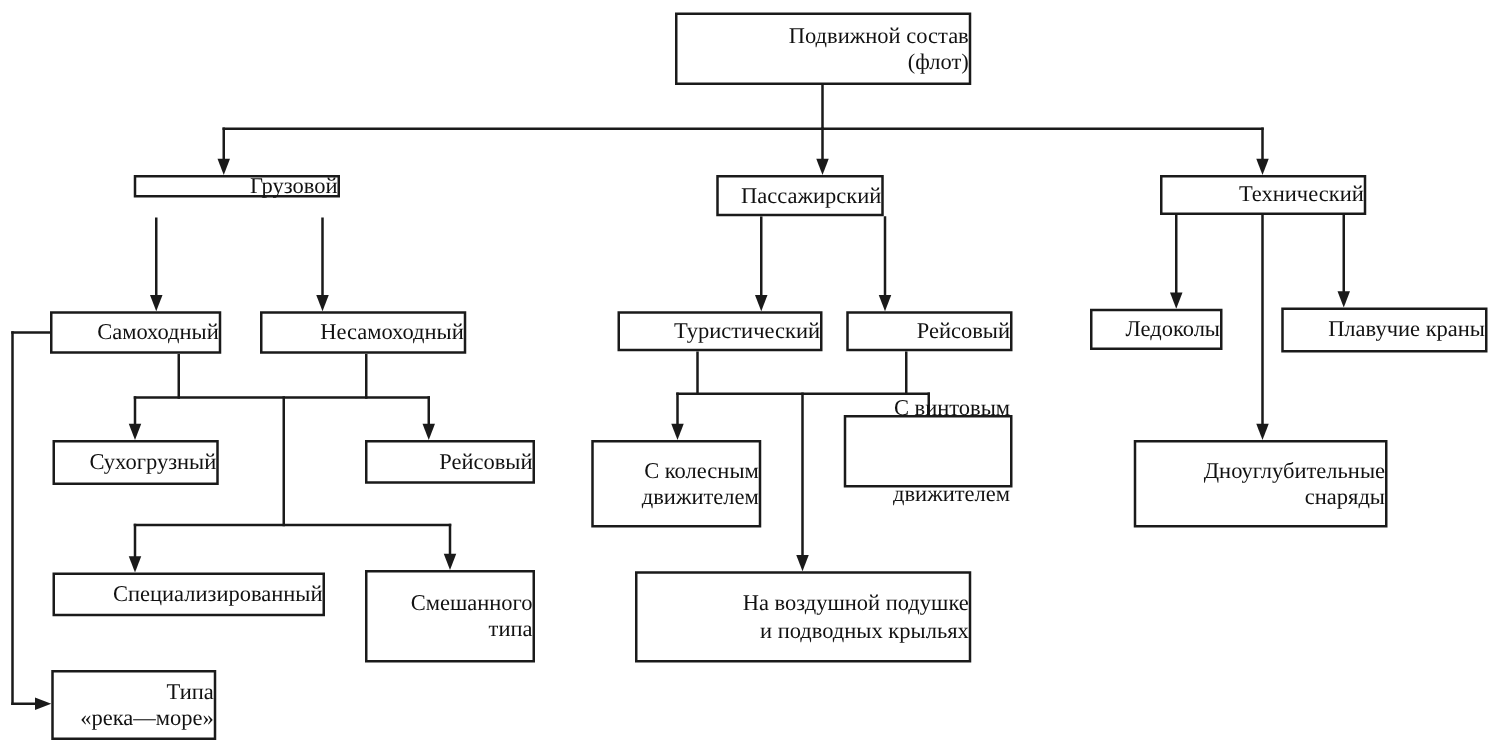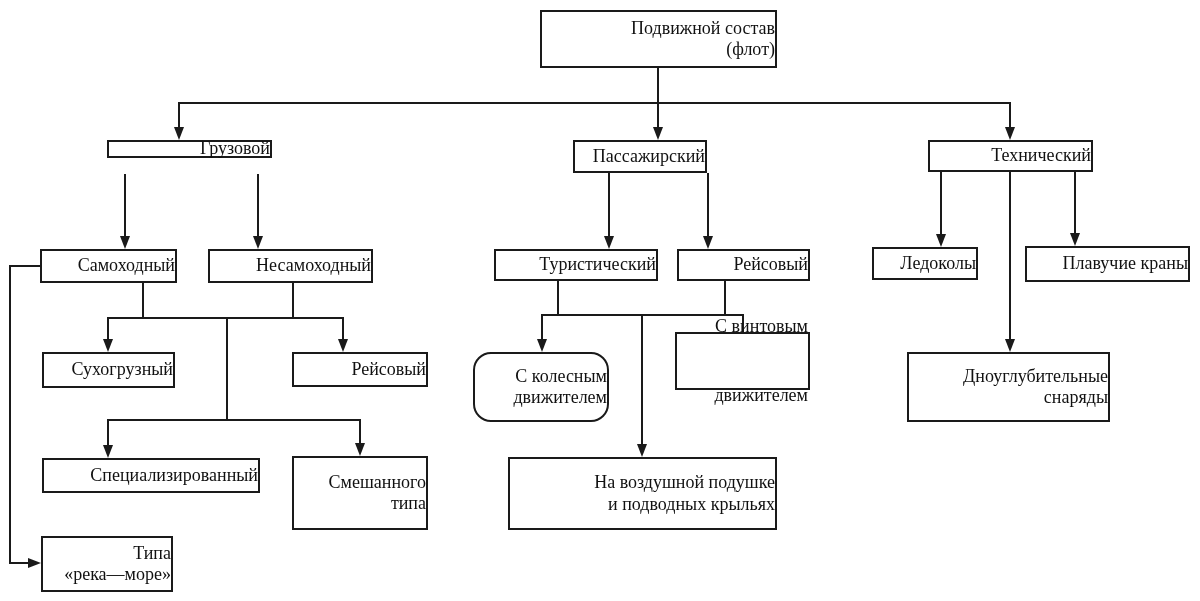--- a/index.html
+++ b/index.html
@@ -169,21 +169,21 @@
 
   <div class="node" style="left:42px; top:458px; width:218px; height:35px;">
     <span class="ln">Специализированный</span>
   </div>
 
   <div class="node" style="left:41px; top:536px; width:132px; height:56px;">
     <span class="ln">Типа</span>
     <span class="ln">«река—море»</span>
   </div>
 
-  <div class="node" style="left:473px; top:352px; width:136px; height:70px;border-radius:18px;">
+  <div class="node" style="left:473px; top:352px; width:136px; height:70px;">
     <span class="ln">С колесным</span>
     <span class="ln">движителем</span>
   </div>
 
   <div class="node" style="left:675px; top:332px; width:135px; height:58px;gap:47px;">
     <span class="ln">С винтовым</span>
     <span class="ln">движителем</span>
   </div>
 
   <div class="node" style="left:508px; top:457px; width:269px; height:73px;">

